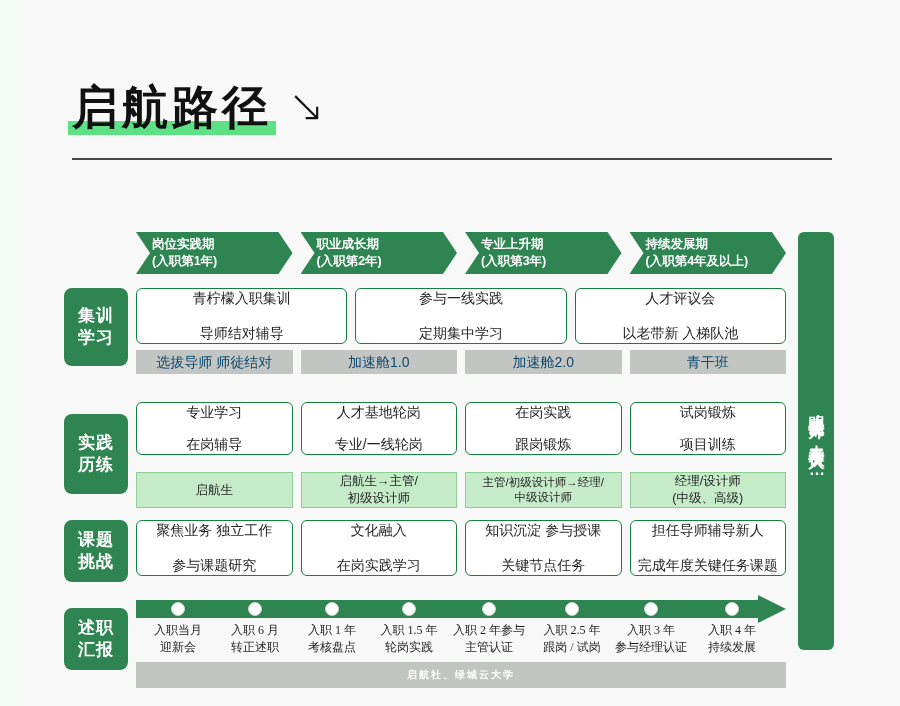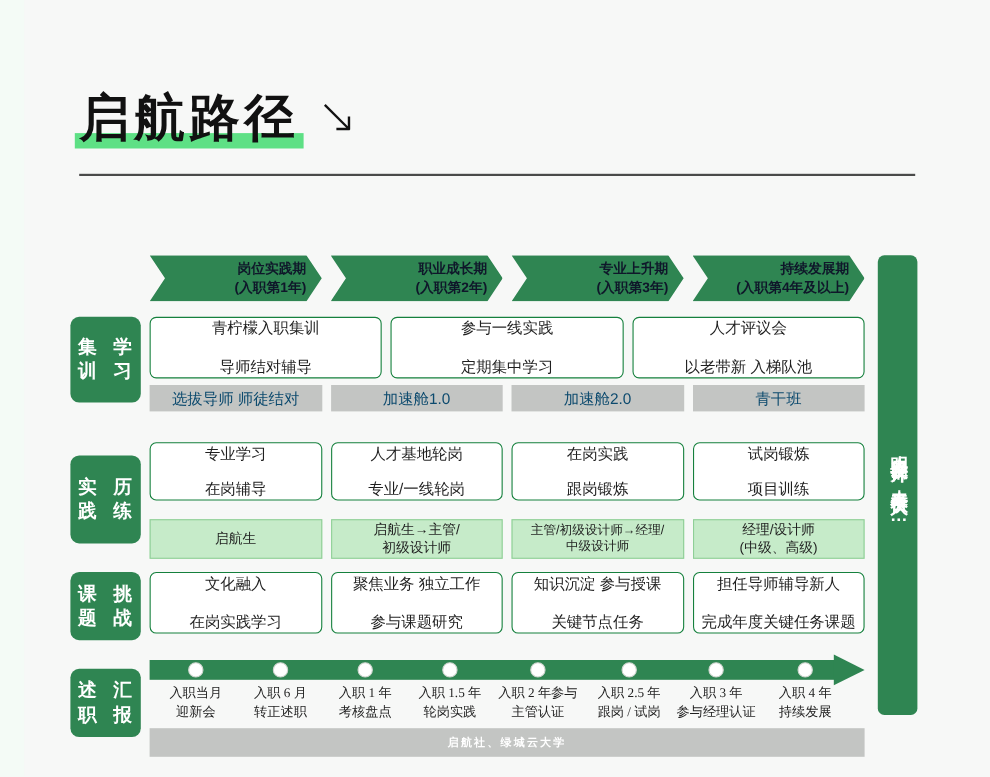--- a/index.html
+++ b/index.html
@@ -90,48 +90,48 @@
     position: absolute;
     left: 0;
     width: 64px;
     background: #2f8552;
     border-radius: 8px;
     color: #ffffff;
     font-size: 17px;
     font-weight: bold;
     letter-spacing: 1px;
     display: flex;
-    flex-direction: row;
+    flex-direction: column;
     align-items: center;
     justify-content: center;
     line-height: 1.32;
     text-align: center;
   }
 
   
   .phase-row {
     position: absolute;
     left: 72px;
     top: 0;
     width: 650px;
     height: 42px;
     display: flex;
     gap: 8px;
   }
   .chev {
     flex: 1 1 0;
     position: relative;
     background: #2f8552;
-    color: #0f172a;
+    color: #ffffff;
     font-size: 12.5px;
     font-weight: bold;
     line-height: 1.35;
     display: flex;
     flex-direction: column;
-    align-items: flex-end;
+    align-items: flex-start;
     justify-content: center;
     text-align: center;
     padding: 0 14px 0 16px;
     clip-path: polygon(0 0, calc(100% - 14px) 0, 100% 50%, calc(100% - 14px) 100%, 0 100%, 14px 50%);
   }
 
   
   .band {
     position: absolute;
     left: 72px;
@@ -384,26 +384,26 @@
       </div>
     </div>
 
     <div class="rowlabel" style="top:288px; height:62px;">
       <span>课题</span>
       <span>挑战</span>
     </div>
 
     <div class="band" style="top:288px; height:56px;">
       <div class="cell card">
+        <span>聚焦业务 独立工作</span>
+        <span>参与课题研究</span>
+      </div>
+      <div class="cell card">
         <span>文化融入</span>
         <span>在岗实践学习</span>
-      </div>
-      <div class="cell card">
-        <span>聚焦业务 独立工作</span>
-        <span>参与课题研究</span>
       </div>
       <div class="cell card">
         <span>知识沉淀 参与授课</span>
         <span>关键节点任务</span>
       </div>
       <div class="cell card">
         <span>担任导师辅导新人</span>
         <span>完成年度关键任务课题</span>
       </div>
     </div>

